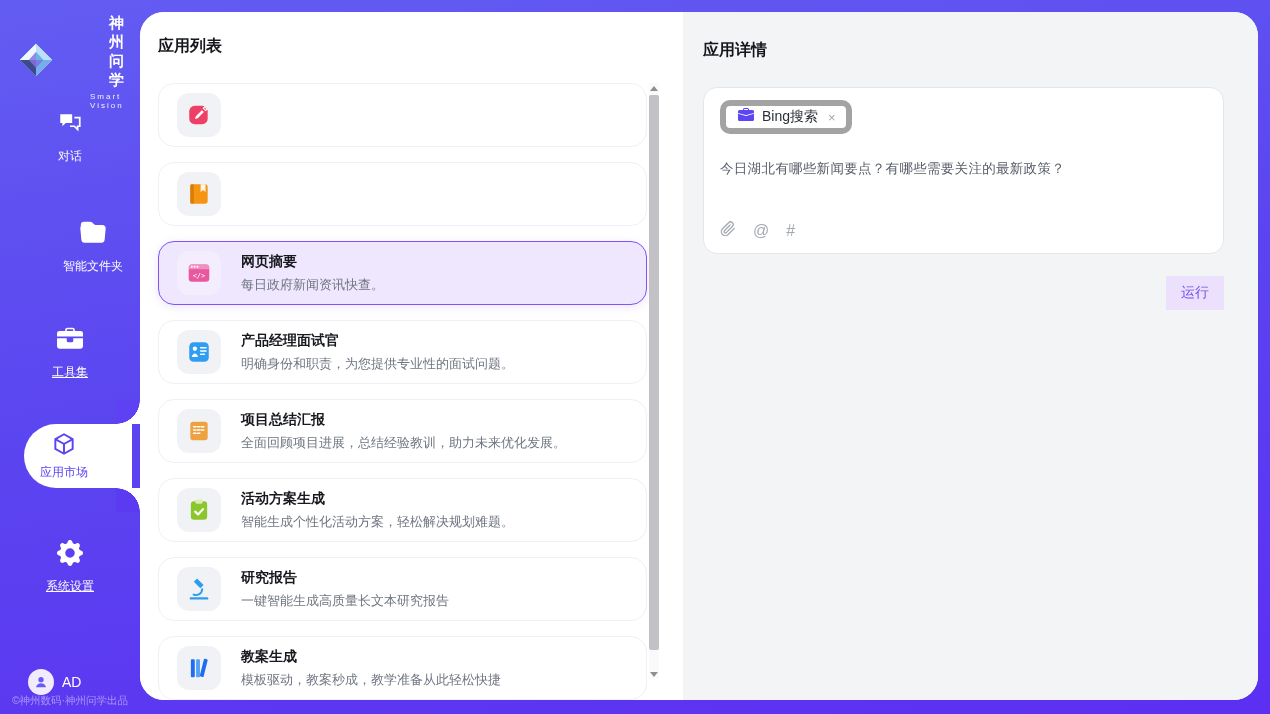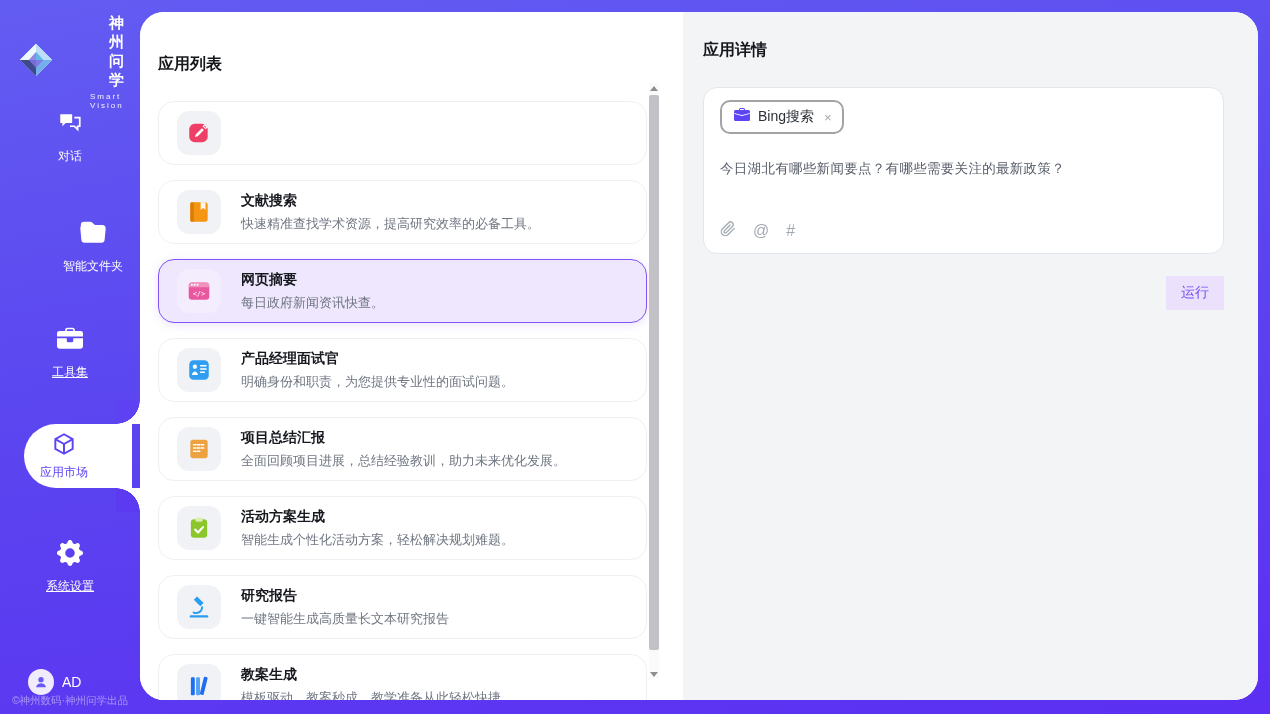--- a/index.html
+++ b/index.html
@@ -33,21 +33,21 @@
   .user-row { position:absolute; top:648px; left:28px; display:flex; align-items:center; gap:8px; cursor:pointer;margin-top:21px; }
   .avatar-circle { width:26px; height:26px; border-radius:50%; background:#f0ecfd; display:flex; align-items:center; justify-content:center; }
   .user-name { color:#fff; font-size:14px; }
   .copyright { position:absolute; bottom:6px; left:0; width:140px; text-align:center; color:rgba(255,255,255,.45); font-size:10.5px; white-space:nowrap; }
 
   
   .main-shell { position:absolute; left:140px; top:12px; right:12px; bottom:14px;
     background:#fff; border-radius:24px; overflow:hidden; display:flex; }
 
   
-  .list-panel { width:543px; background:#fff; position:relative; padding:42px 36px 0 18px; }
+  .list-panel { width:543px; background:#fff; position:relative; padding:24px 36px 0 18px; }
   .panel-title { font-size:16px; font-weight:700; color:#15171c; }
   .cards { margin-top:26px; }
   .app-card { width:489px; height:64px; border:1px solid #eef0f3; border-radius:16px; background:#fff;
     display:flex; align-items:center; padding:0 14px 0 18px; gap:20px; margin-bottom:15px; cursor:pointer; }
   .app-card.selected { background:#efe7fd; border:1.5px solid #8254f6; box-shadow:0 2px 10px rgba(120,80,240,.15); }
   .card-icon { width:44px; height:44px; border-radius:12px; background:#f0f2f5; flex:none;
     display:flex; align-items:center; justify-content:center; }
   .app-card.selected .card-icon { background:#f3edfd; }
   .card-texts { display:flex; flex-direction:column; gap:5px; min-width:0; }
   .card-title { font-size:14px; font-weight:700; color:#17191f; }
@@ -59,21 +59,21 @@
   .sb-arrow.up { top:0; } .sb-arrow.down { bottom:0; }
   .tri-up { width:0; height:0; border-left:4px solid transparent; border-right:4px solid transparent; border-bottom:5px solid #8e8e8e; }
   .tri-down { width:0; height:0; border-left:4px solid transparent; border-right:4px solid transparent; border-top:5px solid #8e8e8e; }
   .sb-thumb { position:absolute; left:0; top:12px; width:10px; height:555px; background:#c2c2c6; border-radius:2px; cursor:grab; }
 
   
   .detail-panel { flex:1; background:#f3f4f6; padding:28px 34px 0 20px; }
   .input-card { margin-top:26px; height:167px; background:#fff; border:1px solid #e3e6ea; border-radius:14px;
     position:relative; padding:12px 16px; }
   .tool-tag { display:inline-flex; align-items:center; gap:8px; height:34px; padding:0 10px 0 12px;
-    border:2px solid #a3a3a3; border-radius:10px; background:#fff; cursor:pointer; }
+    border:6px solid #a3a3a3; border-radius:10px; background:#fff; cursor:pointer; }
   .tool-tag .tag-label { font-size:14px; color:#2c3138; }
   .tag-close { color:#a0a6ae; font-size:13px; margin-left:2px; cursor:pointer; }
   .prompt-text { margin-top:26px; font-size:13.5px; color:#565d68; letter-spacing:.3px; cursor:text; }
   .composer-icons { position:absolute; left:16px; bottom:12px; display:flex; align-items:center; gap:17px; }
   .composer-icons .glyph { color:#a2aab2; font-size:16px; cursor:pointer; }
   .run-row { margin-top:22px; display:flex; justify-content:flex-end; }
   .run-button { background:#ebe1fc; color:#7450f1; font-size:14px; border:none; border-radius:0;
     padding:8px 15px; cursor:pointer; font-family:Liberation Mono, monospace; }
 </style>
 </head>
@@ -181,24 +181,20 @@
       </div>
 
       <div class="app-card">
         <span class="card-icon">
           <svg width="26" height="26" viewBox="0 0 24 24">
             <rect x="4" y="3" width="16" height="18" rx="2.5" fill="#f59511"></rect>
             <rect x="4" y="3" width="3.2" height="18" rx="1.2" fill="#d97d06"></rect>
             <path d="M13.5 3h4.5v7.2l-2.25-1.8-2.25 1.8z" fill="#fff" opacity=".92"></path>
           </svg>
         </span>
-        <span class="card-texts">
-          <span class="card-title">文献搜索</span>
-          <span class="card-desc">快速精准查找学术资源，提高研究效率的必备工具。</span>
-        </span>
       </div>
 
       <div class="app-card selected">
         <span class="card-icon">
           <svg width="26" height="26" viewBox="0 0 24 24">
             <rect x="2.5" y="4" width="19" height="16" rx="3" fill="#e9589e"></rect>
             <rect x="2.5" y="4" width="19" height="4.5" fill="#ffffff" opacity=".35"></rect>
             <circle cx="5.4" cy="6.2" r=".9" fill="#fff"></circle>
               <circle cx="8" cy="6.2" r=".9" fill="#fff"></circle>
               <circle cx="10.6" cy="6.2" r=".9" fill="#fff"></circle>

